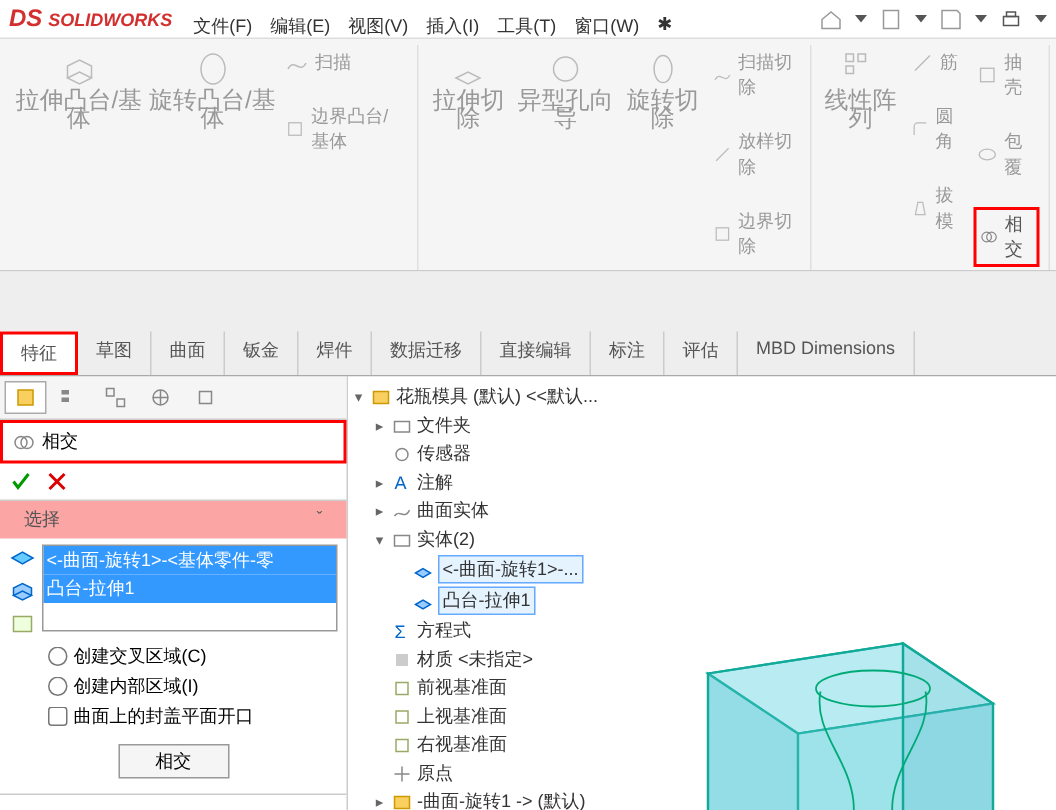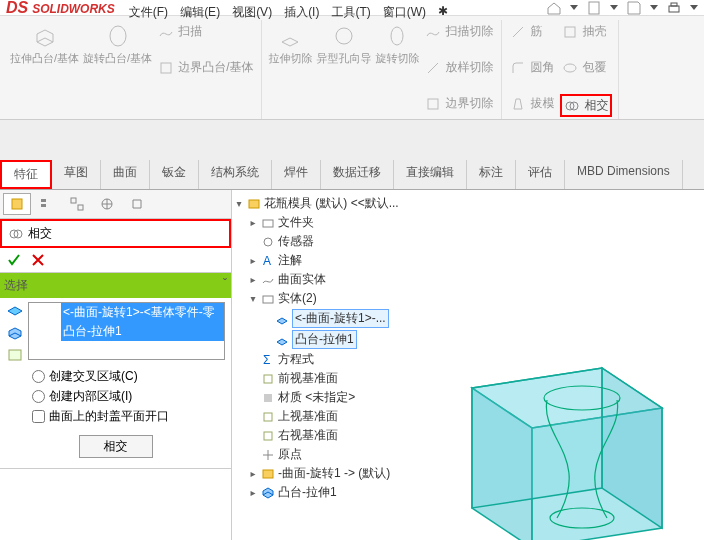--- a/index.html
+++ b/index.html
@@ -1,51 +1,51 @@
 <!DOCTYPE html>
 <html><head>
 <meta charset="utf-8">
 <style>
 * { margin: 0; padding: 0; box-sizing: border-box; font-family: "Microsoft YaHei", Arial, sans-serif; font-size: 12px; }
 body { background: #fff; width: 704px; height: 540px; overflow: hidden; }
-.titlebar { display: flex; align-items: center; height: 16px; padding: 0 6px; border-bottom: 1px solid #ddd; }
+.titlebar { display: flex; align-items: center; height: 26px; padding: 0 6px; border-bottom: 1px solid #ddd; }
 .logo { color: #d32f2f; font-weight: bold; font-style: italic; font-size: 14px; }
 .logo-s { font-size: 16px; }
 .menu { display: flex; gap: 12px; margin-left: 14px; color: #333; }
 .menu span { cursor: pointer; margin-top: 10px; }
 .title-tools { margin-left: auto; display: flex; gap: 8px; align-items: center; }
 .title-tools svg { width: 16px; height: 16px; }
 .ribbon { display: flex; background: #f5f5f5; border-bottom: 1px solid #ccc; padding: 4px 4px 0; }
 .ribbon-group { display: flex; flex-direction: column; align-items: center; padding: 2px 6px; border-right: 1px solid #dfdfdf; }
 .ribbon-big { display: flex; flex-direction: column; align-items: center; color: #999; gap: 2px; min-width: 38px; cursor: default; }
 .ribbon-big svg { width: 28px; height: 28px; }
-.ribbon-big span { font-size: 11px; line-height: 12px; text-align: center; }
+.ribbon-big span { font-size: 16px; line-height: 12px; text-align: center; }
 .ribbon-small { display: flex; align-items: center; gap: 4px; color: #999; font-size: 11px; padding: 1px 2px; }
 .ribbon-small svg { width: 16px; height: 16px; }
 .ribbon-col { display: flex; flex-direction: column; gap: 17px; }
 .ribbon-row { display: flex; gap: 4px; }
 .red-box { border: 2px solid red !important; }
 .tabs { display: flex; background: #eee; border-bottom: 1px solid #aaa; }
 .tab { padding: 4px 12px; border-right: 1px solid #ccc; color: #555; cursor: pointer; margin-top: 40px; }
 .tab.active { background: #fff; border-top: 2px solid #888; }
 .workspace { display: flex; height: calc(100% - 26px - 72px - 24px); }
 .left-panel { width: 232px; border-right: 1px solid #ccc; display: flex; flex-direction: column; }
 .panel-tabs { display: flex; border-bottom: 1px solid #ccc; background: #f5f5f5; padding: 3px; gap: 2px; }
 .panel-tab { width: 28px; height: 22px; display: flex; align-items: center; justify-content: center; border: 1px solid transparent; cursor: pointer; }
 .panel-tab.active { background: #fff; border-color: #aaa; }
 .panel-header { display: flex; align-items: center; padding: 4px 6px; border-bottom: 1px solid #ccc; font-size: 13px; }
 .panel-header svg { width: 16px; height: 16px; margin-right: 4px; }
 .panel-actions { display: flex; gap: 8px; padding: 4px 6px; border-bottom: 1px solid #ccc; }
 .section { border-bottom: 1px solid #ccc; }
-.section-head { display: flex; justify-content: space-between; padding: 4px 4px; background: #84cc16; color: #555; font-size: 12px; }
+.section-head { display: flex; justify-content: space-between; padding: 4px 16px; background: #fca5a5; color: #555; font-size: 12px; }
 .section-body { padding: 4px 6px; }
 .sel-row { display: flex; align-items: flex-start; gap: 4px; }
 .sel-icons { display: flex; flex-direction: column; gap: 4px; }
 .sel-box { flex: 1; border: 1px solid #999; font-size: 11px; min-height: 58px; }
-.sel-item { padding: 1px 2px; margin-left: 32px; }
+.sel-item { padding: 1px 2px; }
 .sel-item.hl { background: #3399ff; color: #fff; }
 .radio-list { display: flex; flex-direction: column; gap: 3px; padding: 4px 2px 4px 26px; font-size: 12px; }
 .radio-list label { display: flex; align-items: center; gap: 4px; }
 .center-btn { display: block; margin: 6px auto; padding: 2px 24px; border: 1px solid #999; background: #f5f5f5; cursor: pointer; }
 .right-panel { flex: 1; position: relative; background: #fff; }
 .tree { padding: 4px 2px; font-size: 12px; color: #333; }
 .tree-row { display: flex; align-items: center; gap: 3px; padding: 1px 0; cursor: pointer; }
 .tree-row svg { width: 14px; height: 14px; flex-shrink: 0; }
 .tree-toggle { width: 10px; text-align: center; color: #666; font-size: 10px; }
 .indent-1 { padding-left: 14px; }
@@ -157,20 +157,30 @@
             <svg viewBox="0 0 16 16">
               <rect x="3" y="3" width="10" height="10" fill="none" stroke="#bbb"></rect>
             </svg>
             <span>边界切除</span>
           </div>
       </div>
     </div>
   </div>
   <div class="ribbon-group">
     <div class="ribbon-row">
+      <div class="ribbon-big">
+          <svg viewBox="0 0 28 28">
+            <g stroke="#bbb" fill="none">
+              <rect x="4" y="4" width="5" height="5"></rect>
+              <rect x="12" y="4" width="5" height="5"></rect>
+              <rect x="4" y="12" width="5" height="5"></rect>
+            </g>
+          </svg>
+          <span>线性阵列</span>
+        </div>
       <div class="ribbon-col">
         <div class="ribbon-small">
             <svg viewBox="0 0 16 16">
               <path d="M3 13L13 3" stroke="#bbb"></path>
             </svg>
             <span>筋</span>
           </div>
         <div class="ribbon-small">
             <svg viewBox="0 0 16 16">
               <path d="M3 13V6a3 3 0 013-3h7" fill="none" stroke="#bbb"></path>
@@ -207,21 +217,20 @@
       </div>
     </div>
   </div>
 </div>
 
 <div class="tabs">
   <div class="tab active red-box">特征</div>
   <div class="tab">草图</div>
   <div class="tab">曲面</div>
   <div class="tab">钣金</div>
-  <div class="tab">结构系统</div>
   <div class="tab">焊件</div>
   <div class="tab">数据迁移</div>
   <div class="tab">直接编辑</div>
   <div class="tab">标注</div>
   <div class="tab">评估</div>
   <div class="tab">MBD Dimensions</div>
 </div>
 
 <div class="workspace">
 
@@ -375,30 +384,30 @@
       <div class="tree-row indent-1">
           <span class="tree-toggle"></span>
           <svg viewBox="0 0 14 14">
             <text x="2" y="11" font-size="11" fill="#06c">Σ</text>
           </svg>
           <span>方程式</span>
         </div>
       <div class="tree-row indent-1">
           <span class="tree-toggle"></span>
           <svg viewBox="0 0 14 14">
+            <rect x="3" y="3" width="8" height="8" fill="#ccc"></rect>
+          </svg>
+          <span>材质 &lt;未指定&gt;</span>
+        </div>
+      <div class="tree-row indent-1">
+          <span class="tree-toggle"></span>
+          <svg viewBox="0 0 14 14">
             <rect x="3" y="3" width="8" height="8" fill="none" stroke="#9a6"></rect>
           </svg>
           <span>前视基准面</span>
-        </div>
-      <div class="tree-row indent-1">
-          <span class="tree-toggle"></span>
-          <svg viewBox="0 0 14 14">
-            <rect x="3" y="3" width="8" height="8" fill="#ccc"></rect>
-          </svg>
-          <span>材质 &lt;未指定&gt;</span>
         </div>
       <div class="tree-row indent-1">
           <span class="tree-toggle"></span>
           <svg viewBox="0 0 14 14">
             <rect x="3" y="3" width="8" height="8" fill="none" stroke="#9a6"></rect>
           </svg>
           <span>上视基准面</span>
         </div>
       <div class="tree-row indent-1">
           <span class="tree-toggle"></span>

